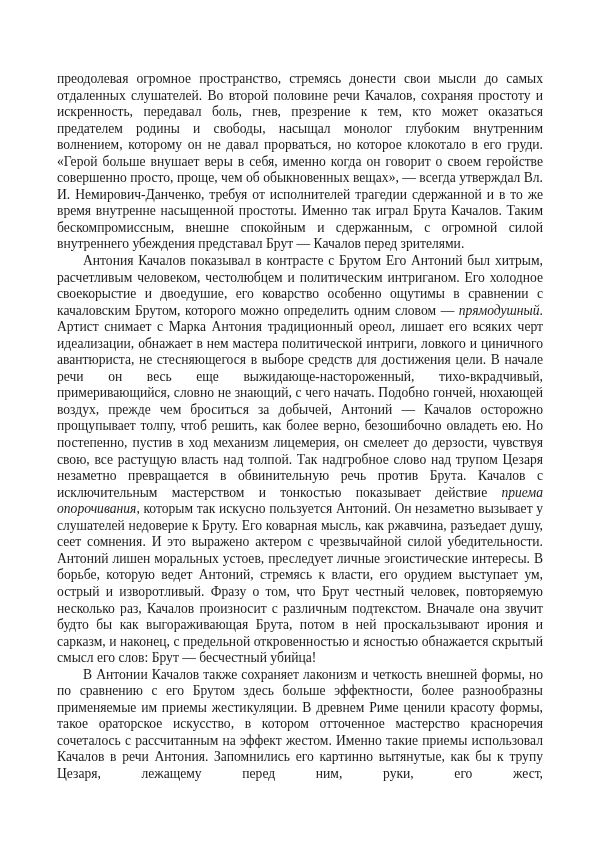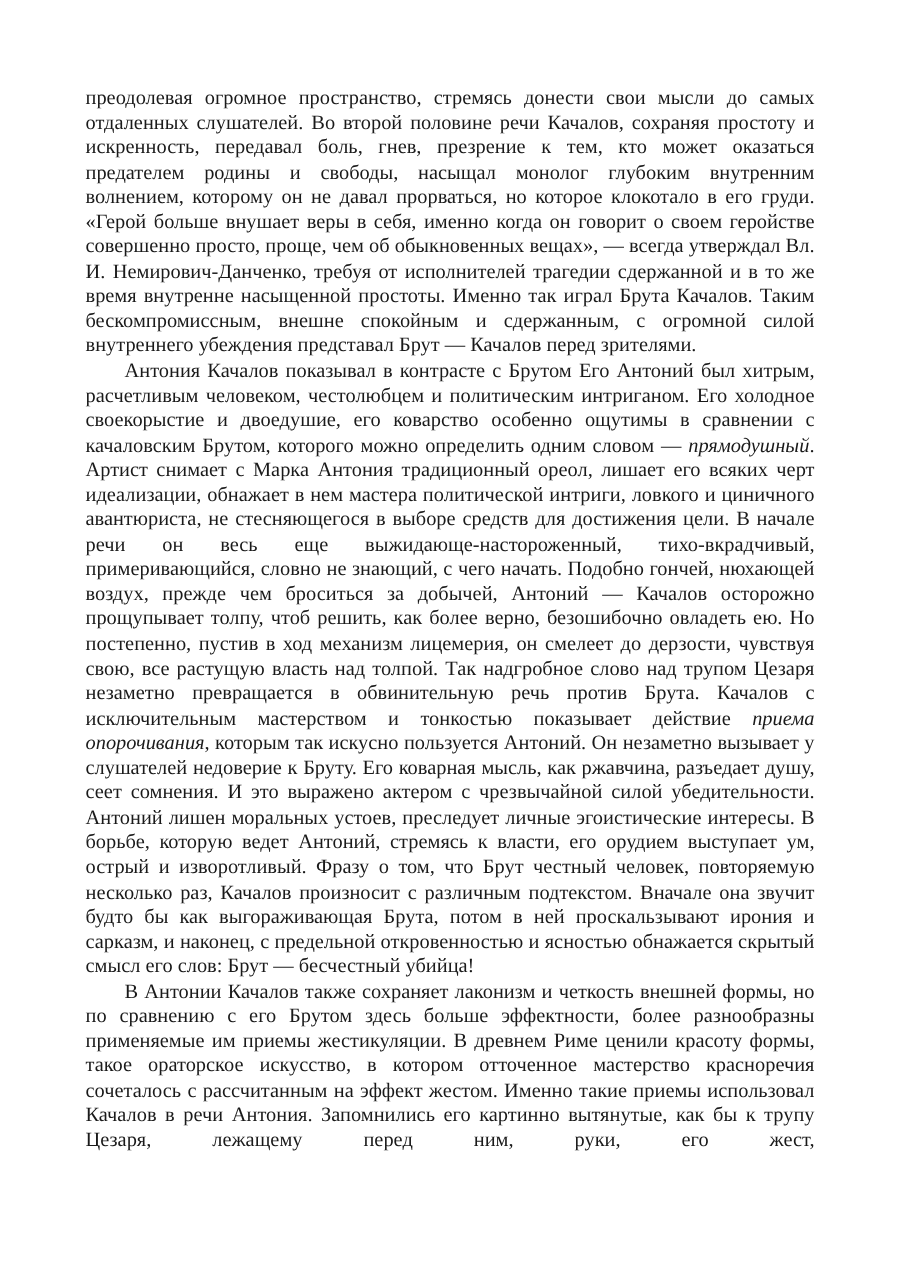--- a/index.html
+++ b/index.html
@@ -1,20 +1,20 @@
 <!DOCTYPE html>
 <html><head>
 <meta charset="utf-8">
 <style>
   html, body { margin: 0; padding: 0; background: #ffffff; }
   body { width: 600px; height: 849px; position: relative; overflow: hidden; }
   .page {
     position: absolute;
     left: 57px;
-    top: 57px;
+    top: 71px;
     width: 486px;
     font-family: "Liberation Serif", "DejaVu Serif", serif;
     font-size: 13.6px;
     line-height: 16.55px;
     color: #1a1a1a;
     text-align: justify;
     hyphens: none;
   }
   .page p { margin: 0; }
   .page p.indent { text-indent: 26px; }

